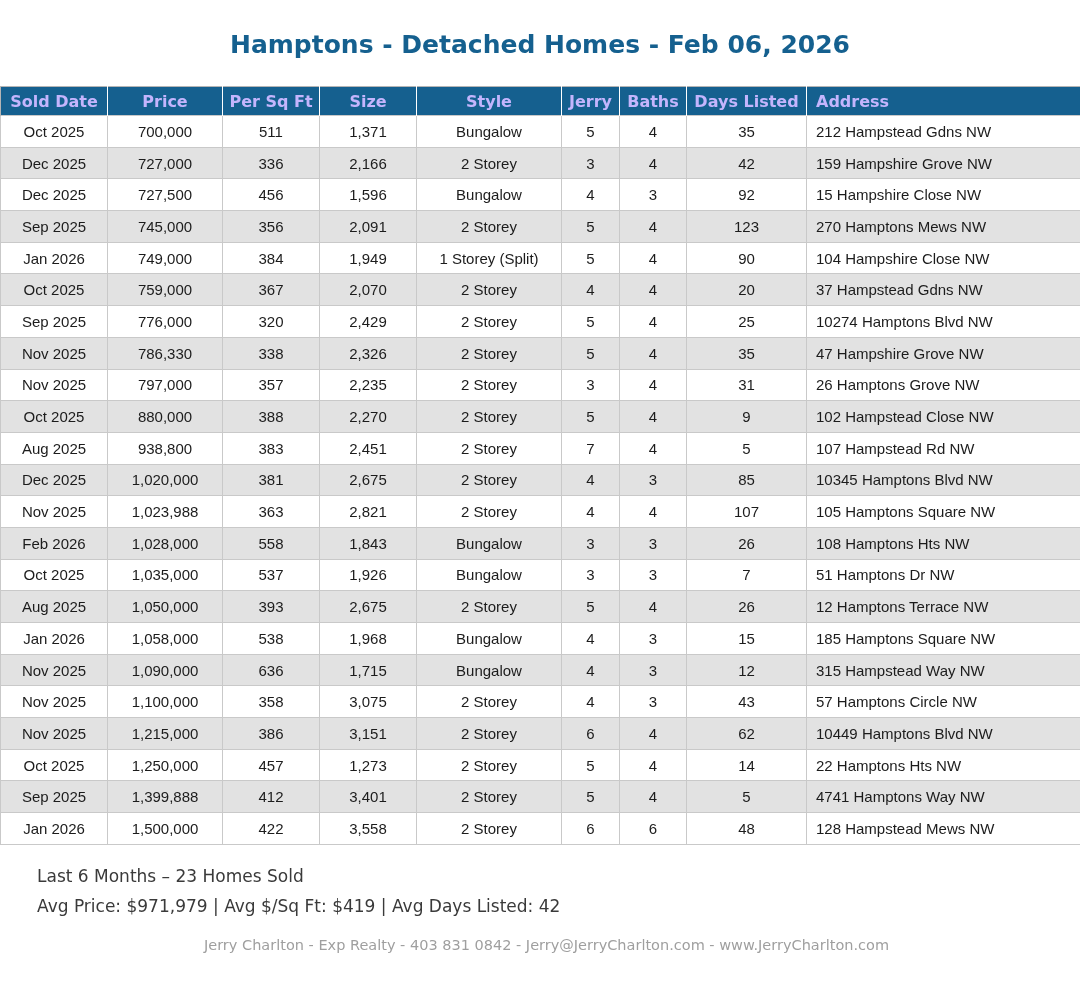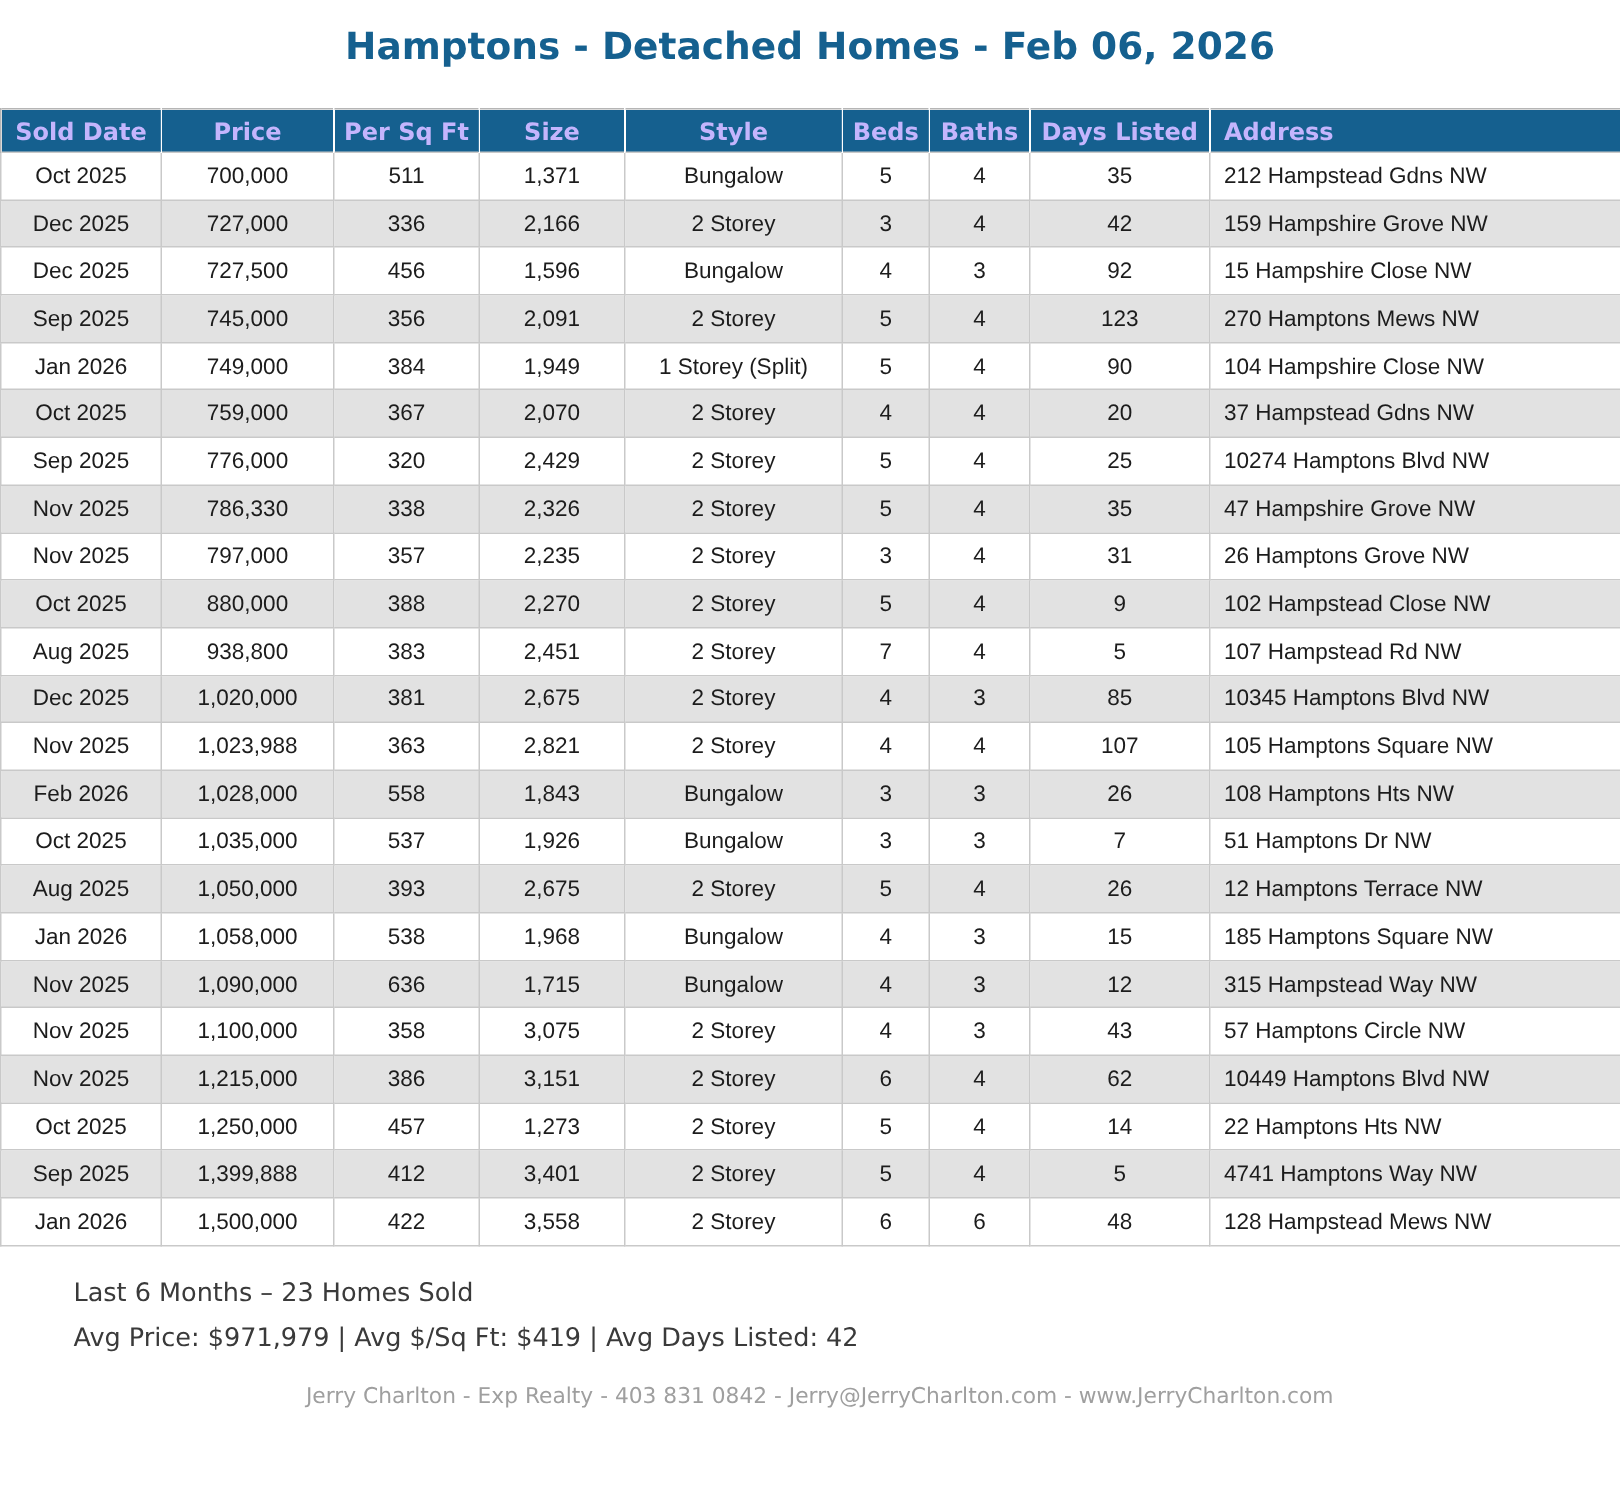--- a/index.html
+++ b/index.html
@@ -3,21 +3,21 @@
 <meta charset="utf-8">
 <style>
   :root { --blue:#15608f; --row-alt:#e2e2e2; --cell-border:#c9c9c9; --outer-border:#b5b5b5; }
   * { box-sizing:border-box; }
   html,body { margin:0; padding:0; }
   body {
     width:1080px; height:999px; background:#ffffff; overflow:hidden;
     font-family:"Liberation Sans", sans-serif;
   }
   .title {
-    margin:16px 0 0; text-align:center;
+    margin:30px 0 0; text-align:center;
     font-family:"DejaVu Sans", sans-serif; font-weight:700; font-size:25px;
     color:var(--blue); letter-spacing:0;
   }
   table.homes {
     border-collapse:collapse; table-layout:fixed;
     width:1044px; margin:27px auto 0;
     border:1px solid var(--outer-border);
   }
   thead th {
     background:var(--blue); color:#c4b5fd;
@@ -38,40 +38,40 @@
   
   .homes th:nth-child(1){width:107px}.homes th:nth-child(2){width:115px}
   .homes th:nth-child(3){width:97px}.homes th:nth-child(4){width:97px}
   .homes th:nth-child(5){width:145px}.homes th:nth-child(6){width:58px}
   .homes th:nth-child(7){width:67px}.homes th:nth-child(8){width:120px}
   .homes th:nth-child(9){width:288px}
   .summary {
     margin:21px 0 0 33px;
     font-family:"DejaVu Sans", sans-serif; font-size:17px; color:#3a3a3a;
   }
-  .summary p { margin:0 16px 10px; }
+  .summary p { margin:0 4px 10px; }
   .credit {
     margin-top:21px; text-align:center;
     font-family:"DejaVu Sans", sans-serif; font-size:14.5px; color:#9f9f9f;padding-left:13px;
   }
 </style>
 </head>
 <body>
 
 <h1 class="title">Hamptons - Detached Homes - Feb 06, 2026</h1>
 
 <table class="homes">
   <thead>
     <tr>
         <th>Sold Date</th>
         <th>Price</th>
         <th>Per Sq Ft</th>
         <th>Size</th>
         <th>Style</th>
-        <th>Beds</th>
+        <th>Jerry</th>
         <th>Baths</th>
         <th>Days Listed</th>
         <th class="left">Address</th>
       </tr>
   </thead>
   <tbody>
       <tr>
         <td>Oct 2025</td>
         <td>700,000</td>
         <td>511</td>

